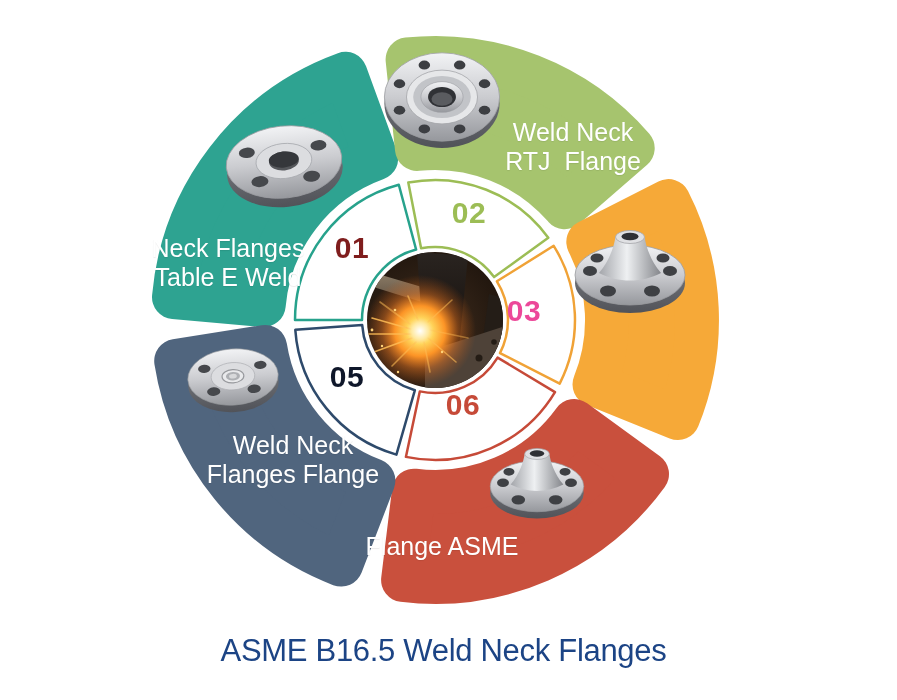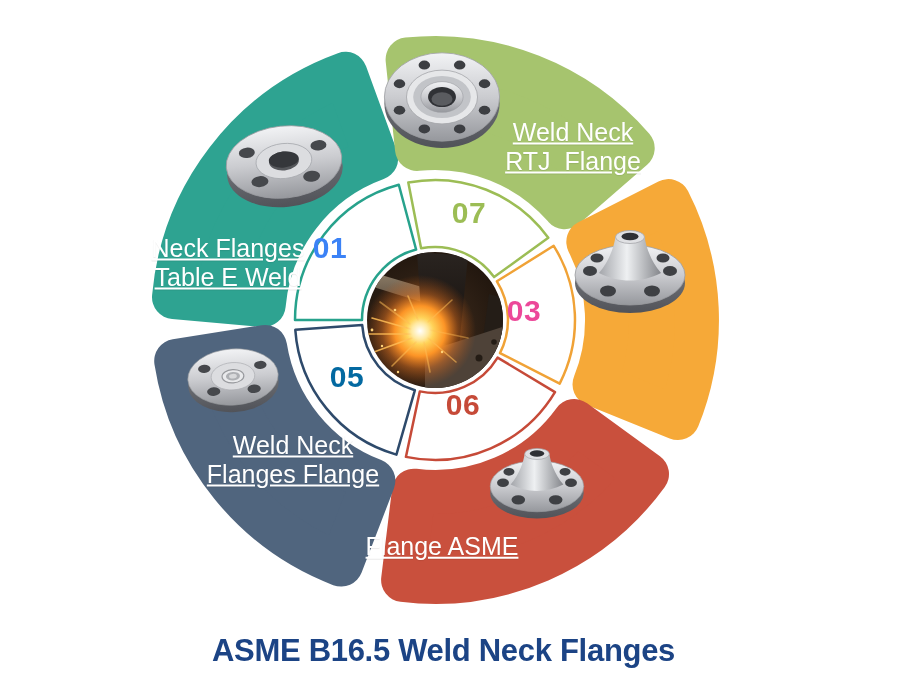--- a/index.html
+++ b/index.html
@@ -6,29 +6,28 @@
   .stage{
     position:relative;width:897px;height:700px;background:#ffffff;overflow:hidden;
     font-family:"Liberation Sans",sans-serif;
   }
   .stage svg{position:absolute;left:0;top:0;}
   #labels-layer{position:absolute;left:0;top:0;width:897px;height:700px;pointer-events:none;}
   .seg-label{
     position:absolute;transform:translate(-50%,-50%);
     color:#ffffff;font-size:25px;line-height:1.14;text-align:center;white-space:pre;
     text-shadow:0 1px 1px rgba(0,0,0,0.08);
-    text-decoration:underline;
   }
   .seg-number{
     position:absolute;transform:translate(-50%,-50%);
     font-size:30px;font-weight:700;letter-spacing:0.5px;
   }
   .main-title{
     position:absolute;left:0;right:10px;top:633px;text-align:center;
-    font-size:31px;font-weight:700;letter-spacing:-0.3px;color:#1c4485;
+    font-size:31px;font-weight:400;letter-spacing:-0.3px;color:#1c4485;
   }
 </style>
 </head>
 <body>
 
 <div class="stage">
   <svg width="897" height="700" viewBox="0 0 897 700">
     <defs>
       <clipPath id="centerClip">
           <circle cx="435" cy="320" r="68"></circle>
@@ -185,25 +184,25 @@
         <ellipse cx="26" cy="17" rx="8.5" ry="5.5" fill="#46484c"></ellipse>
         <ellipse cx="0" cy="-1" rx="28" ry="17.5" fill="#dcdde0" stroke="#a7a9ad" stroke-width="0.8"></ellipse>
           <ellipse cx="0" cy="-1" rx="14" ry="8.5" fill="#e9eaec" stroke="#97999d" stroke-width="1.5"></ellipse>
            <ellipse cx="0" cy="-1" rx="9" ry="5.5" fill="#aeb0b4"></ellipse>
            <ellipse cx="0" cy="-1" rx="5" ry="3" fill="#d8d9db"></ellipse>
         </g>
       </g>
   </svg>
 
   <div id="labels-layer">
-      <div class="seg-number" style="left:330px;top:248px;color:#3b82f6">01</div>
+      <div class="seg-number" style="left:352px;top:248px;color:#7f1d1d">01</div>
       <div class="seg-label" style="left:228px;top:262px"><div class="seg-label-line">Neck Flanges</div><div class="seg-label-line">Table E Weld</div></div>
-      <div class="seg-number" style="left:469px;top:213px;color:#9cbd55">07</div>
+      <div class="seg-number" style="left:469px;top:213px;color:#9cbd55">02</div>
       <div class="seg-label" style="left:573px;top:146px"><div class="seg-label-line">Weld Neck</div><div class="seg-label-line">RTJ  Flange</div></div>
       <div class="seg-number" style="left:524px;top:311px;color:#ec4899">03</div>
       <div class="seg-number" style="left:463px;top:405px;color:#c64a38">06</div>
       <div class="seg-label" style="left:442px;top:546px"><div class="seg-label-line">Flange ASME</div></div>
-      <div class="seg-number" style="left:347px;top:377px;color:#0369a1">05</div>
+      <div class="seg-number" style="left:347px;top:377px;color:#0f172a">05</div>
       <div class="seg-label" style="left:293px;top:459px"><div class="seg-label-line">Weld Neck</div><div class="seg-label-line">Flanges Flange</div></div>
     </div>
 
   <div class="main-title" style="color: rgb(28, 68, 133);">ASME B16.5 Weld Neck Flanges</div>
 </div>
 
 </body></html>

